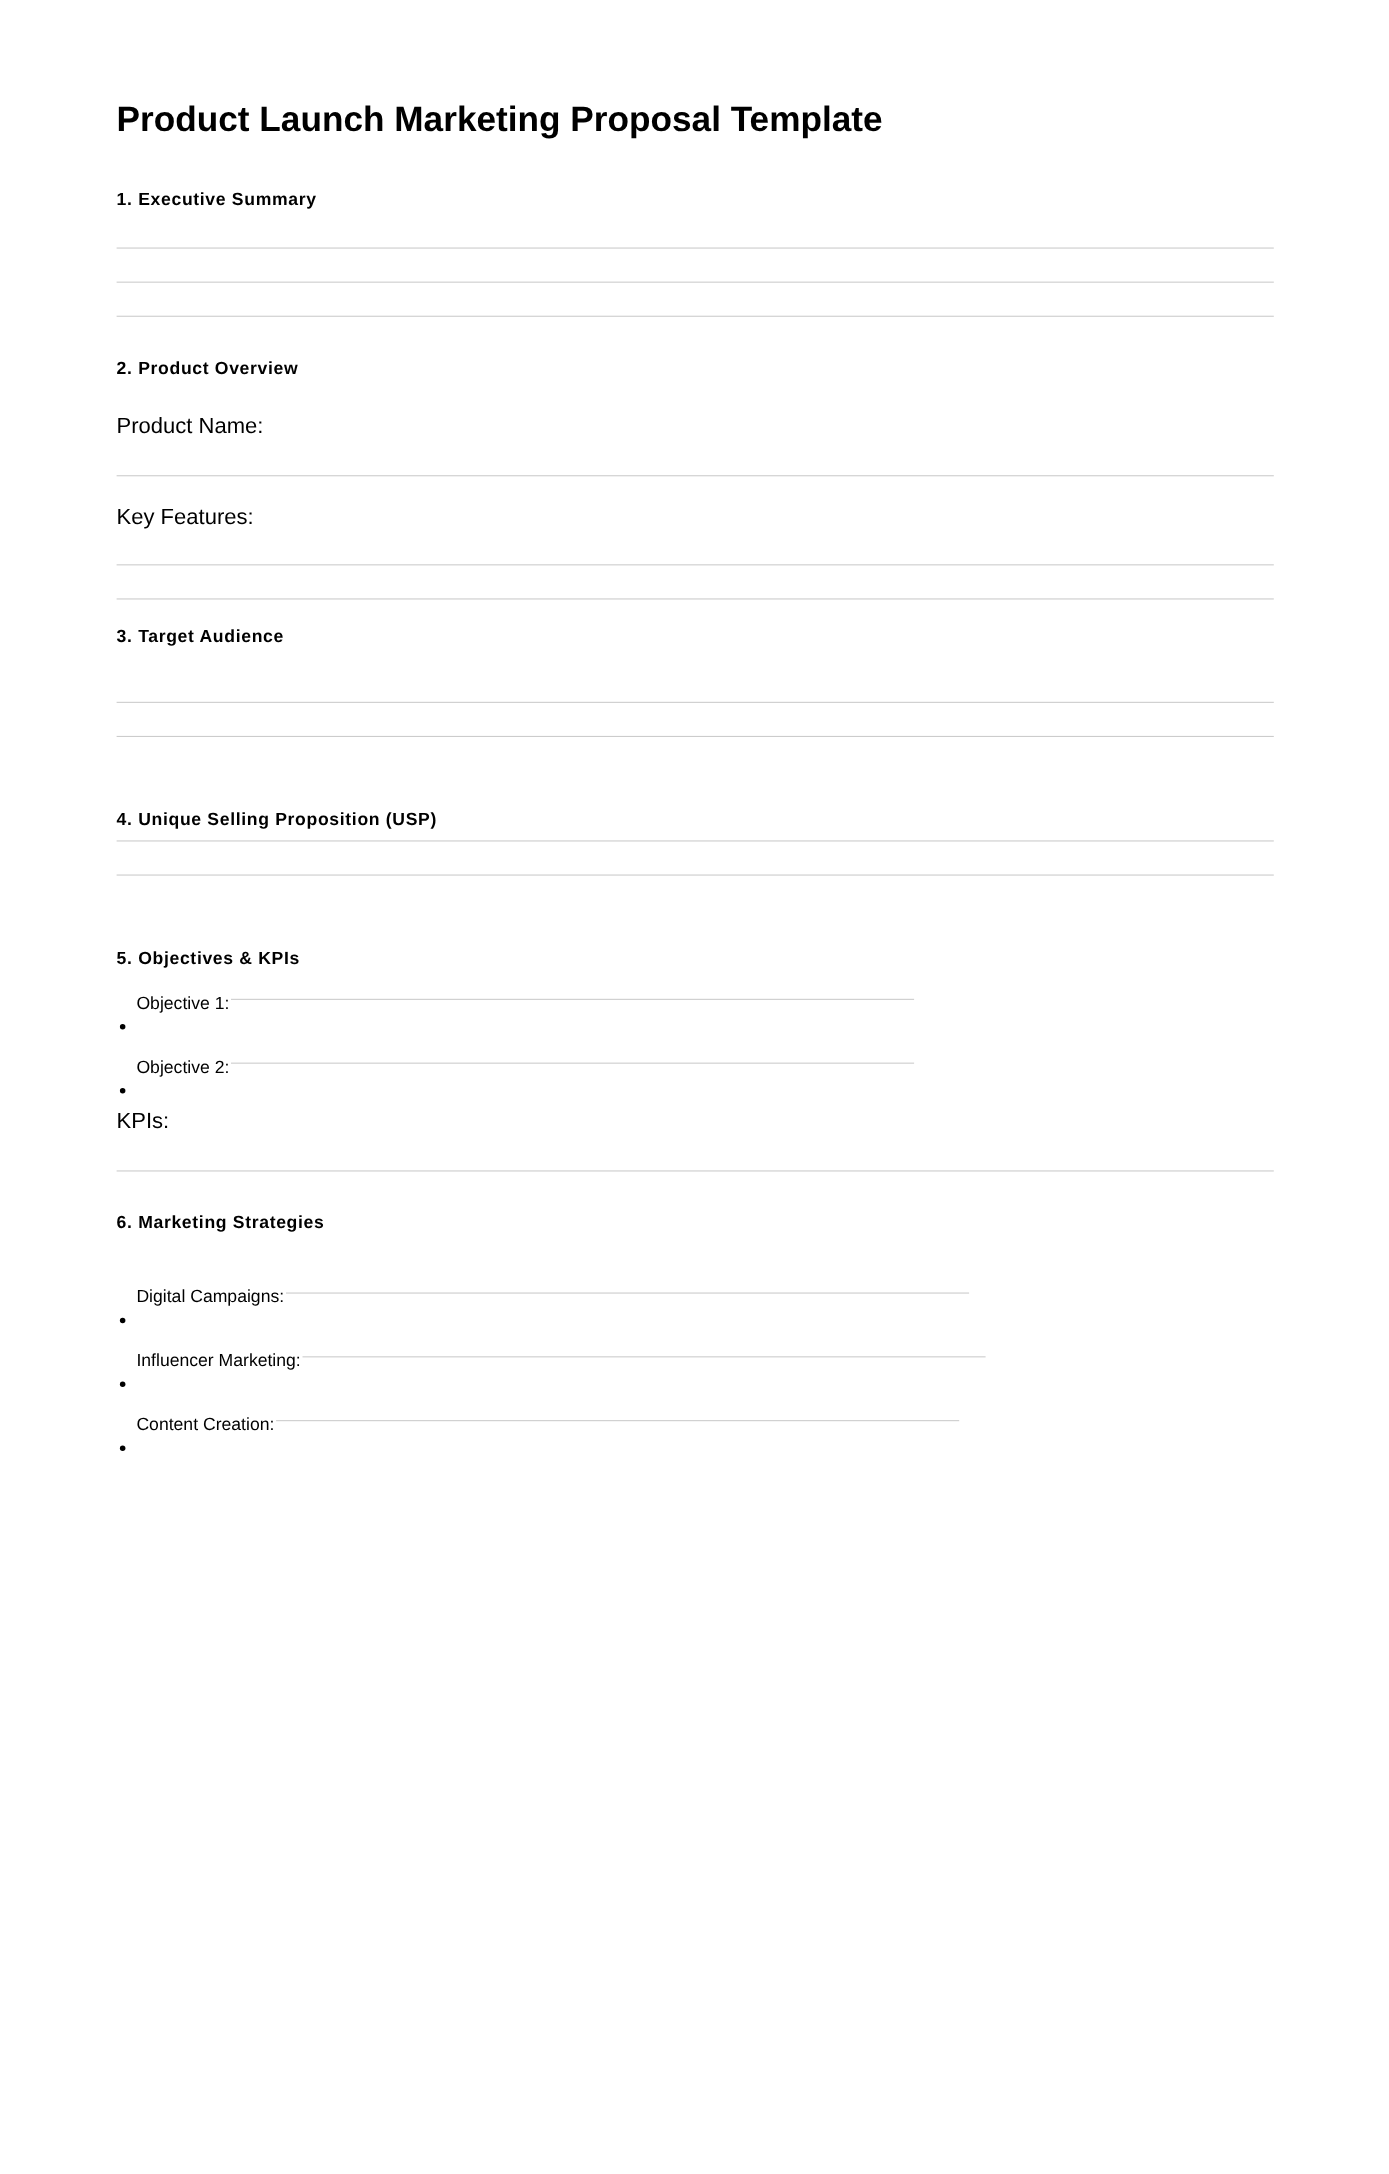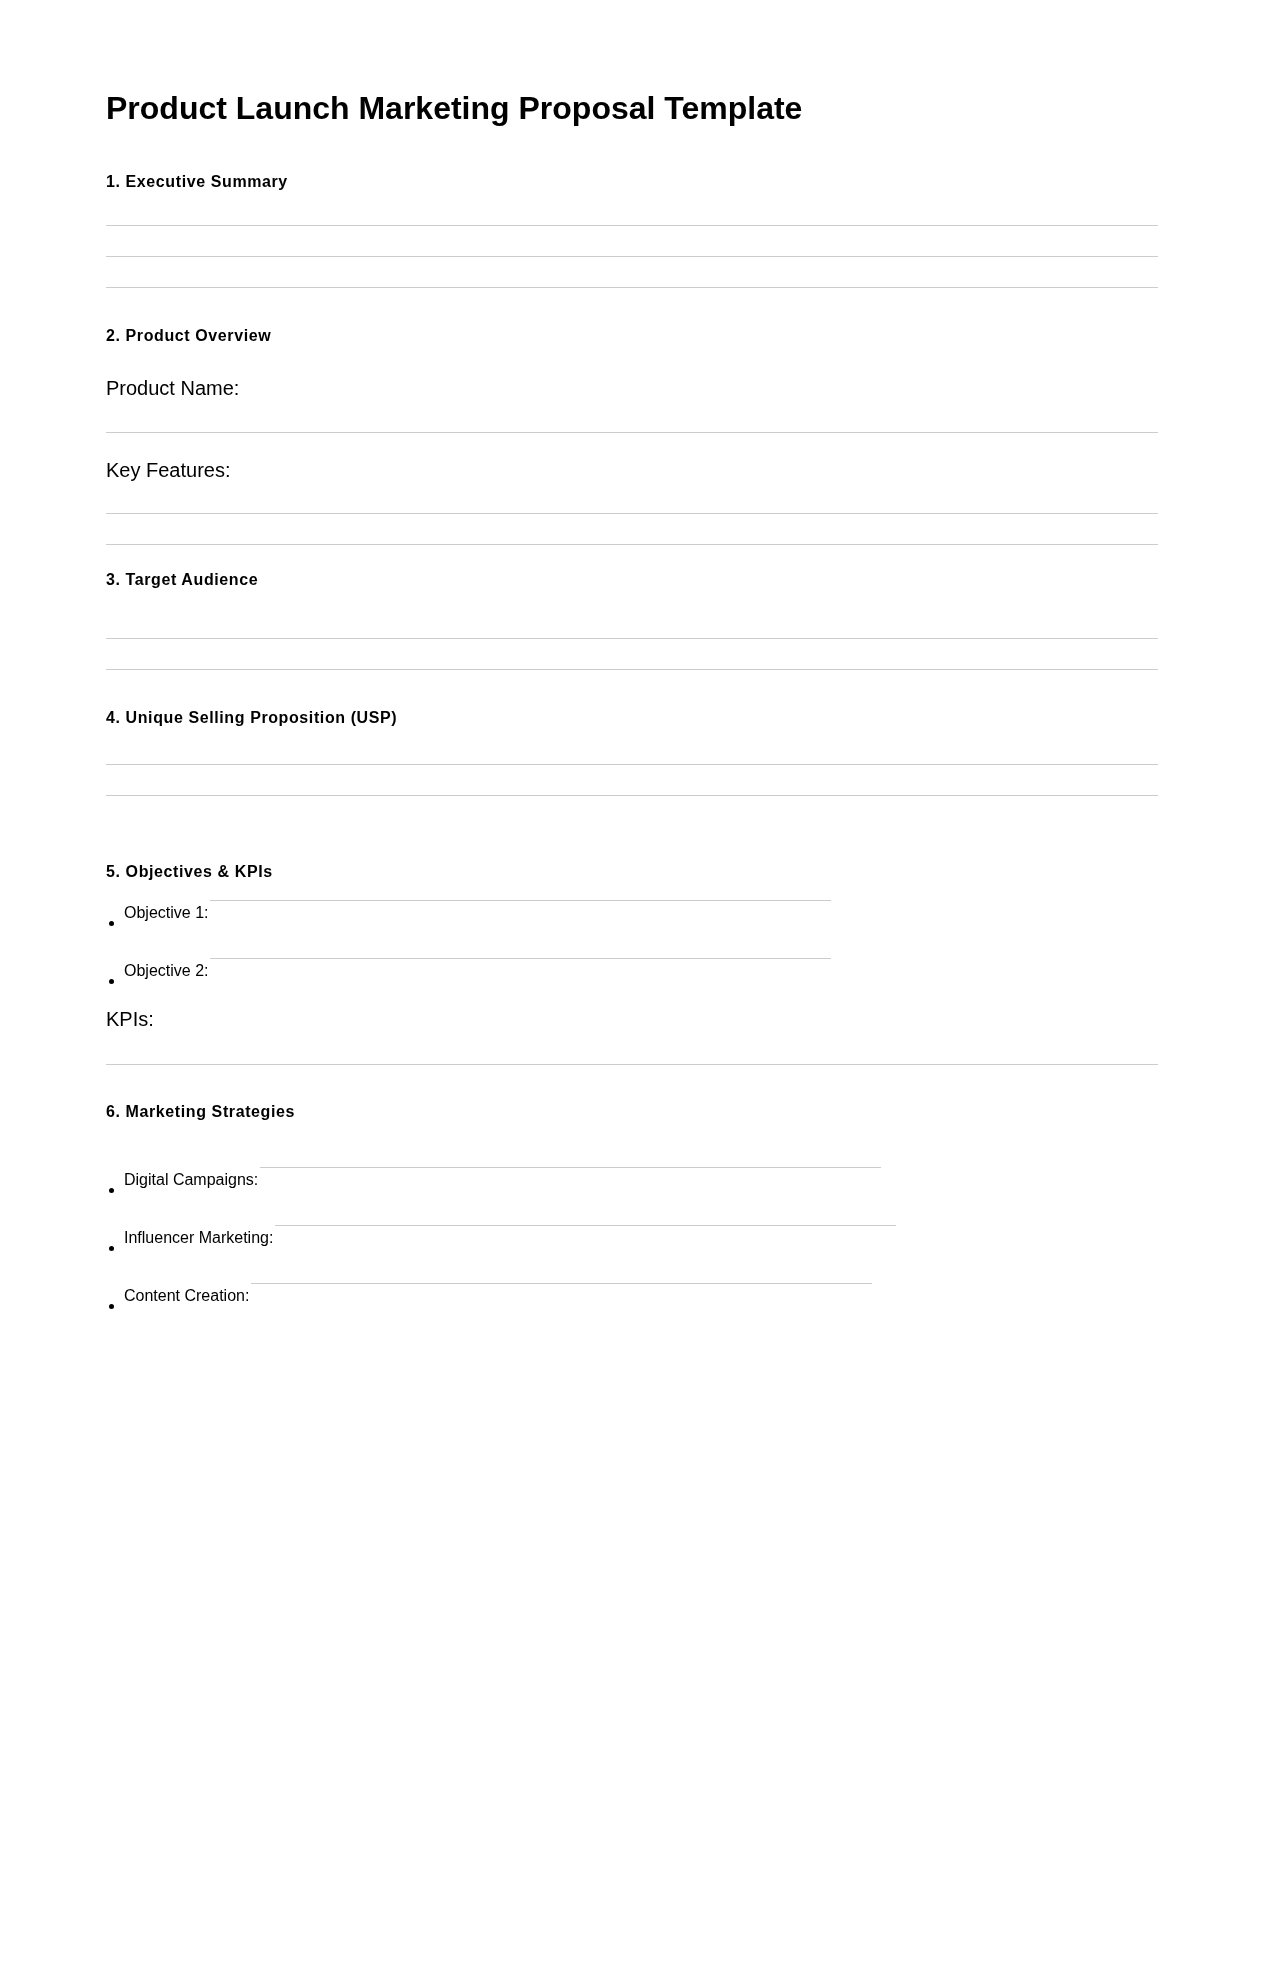--- a/index.html
+++ b/index.html
@@ -5,21 +5,21 @@
     html, body { margin: 0; padding: 0; background: #ffffff; }
     body {
       width: 1263px; height: 1976px; position: relative; overflow: hidden;
       font-family: "Liberation Sans", "DejaVu Sans", sans-serif; color: #000;
     }
     .abs { position: absolute; left: 106px; margin: 0; white-space: nowrap; }
     .title { font-size: 32px; font-weight: bold; line-height: 38px; }
     .h2 { font-size: 16px; font-weight: bold; line-height: 24px; letter-spacing: 0.6px; }
     .label { font-size: 20px; font-weight: normal; line-height: 20px; }
     .rule { position: absolute; left: 106px; width: 1052px; height: 0; border-top: 1px solid #cccccc; }
-    .li { position: absolute; left: 106px; font-size: 16px; line-height: 20px; white-space: nowrap; display: flex; align-items: center; }
+    .li { position: absolute; left: 106px; font-size: 16px; line-height: 20px; white-space: nowrap; display: flex; align-items: flex-end; }
     .bullet { display: inline-block; width: 18px; position: relative; }
     .bullet::before { content: ""; position: absolute; left: 3px; top: 8px; width: 5px; height: 5px; border-radius: 50%; background: #000; }
     .li-text { display: inline-block; }
     .blank {
       display: inline-block; width: 621px; height: 14px;
       border-top: 1px solid #cccccc; margin-left: 2px; margin-top: -12px;
       background: transparent;
     }
   </style>
 </head>
@@ -38,21 +38,21 @@
   <div class="abs label" style="top:378px;">Product Name:</div>
   <div class="rule" style="top:432px;"></div>
   <div class="abs label" style="top:460px;text-align:center;">Key Features:</div>
   <div class="rule" style="top:513px;"></div>
   <div class="rule" style="top:544px;"></div>
 
   <h2 class="abs h2" style="top:568px;text-align:right;">3. Target Audience</h2>
   <div class="rule" style="top:638px;"></div>
   <div class="rule" style="top:669px;"></div>
 
-  <h2 class="abs h2" style="top:706px;">4. Unique Selling Proposition (USP)</h2>
+  <h2 class="abs h2" style="top:734px;">4. Unique Selling Proposition (USP)</h2>
   <div class="rule" style="top:764px;"></div>
   <div class="rule" style="top:795px;"></div>
 
   <h2 class="abs h2" style="top:860px;">5. Objectives &amp; KPIs</h2>
   <div class="li" style="top:903px;">
     <span class="bullet"></span>
     <span class="li-text">Objective 1:</span>
     <span class="blank"></span>
   </div>
   <div class="li" style="top:961px;">

